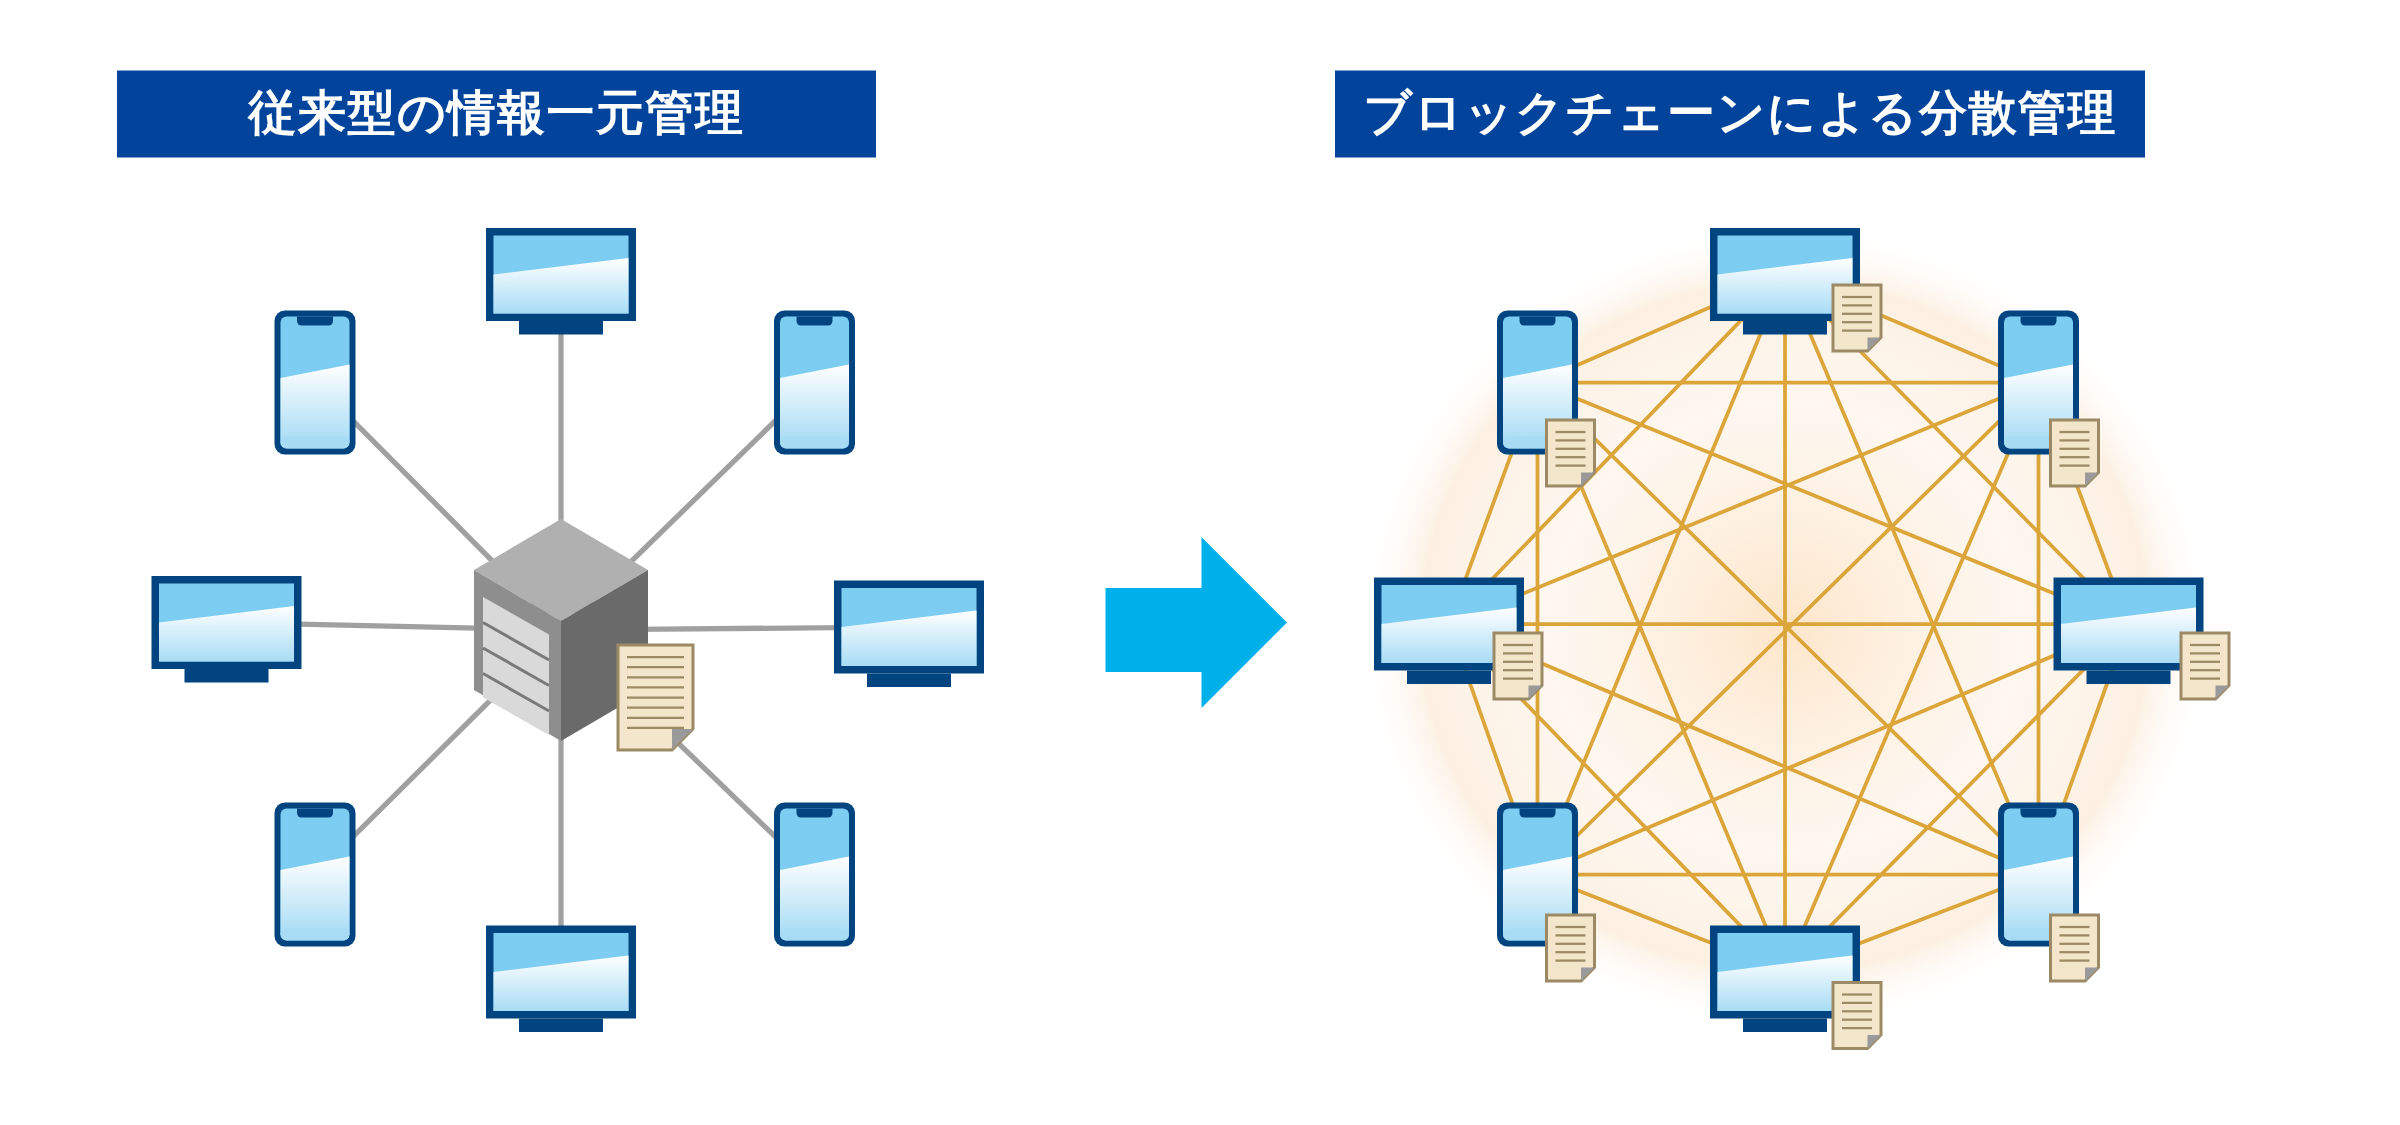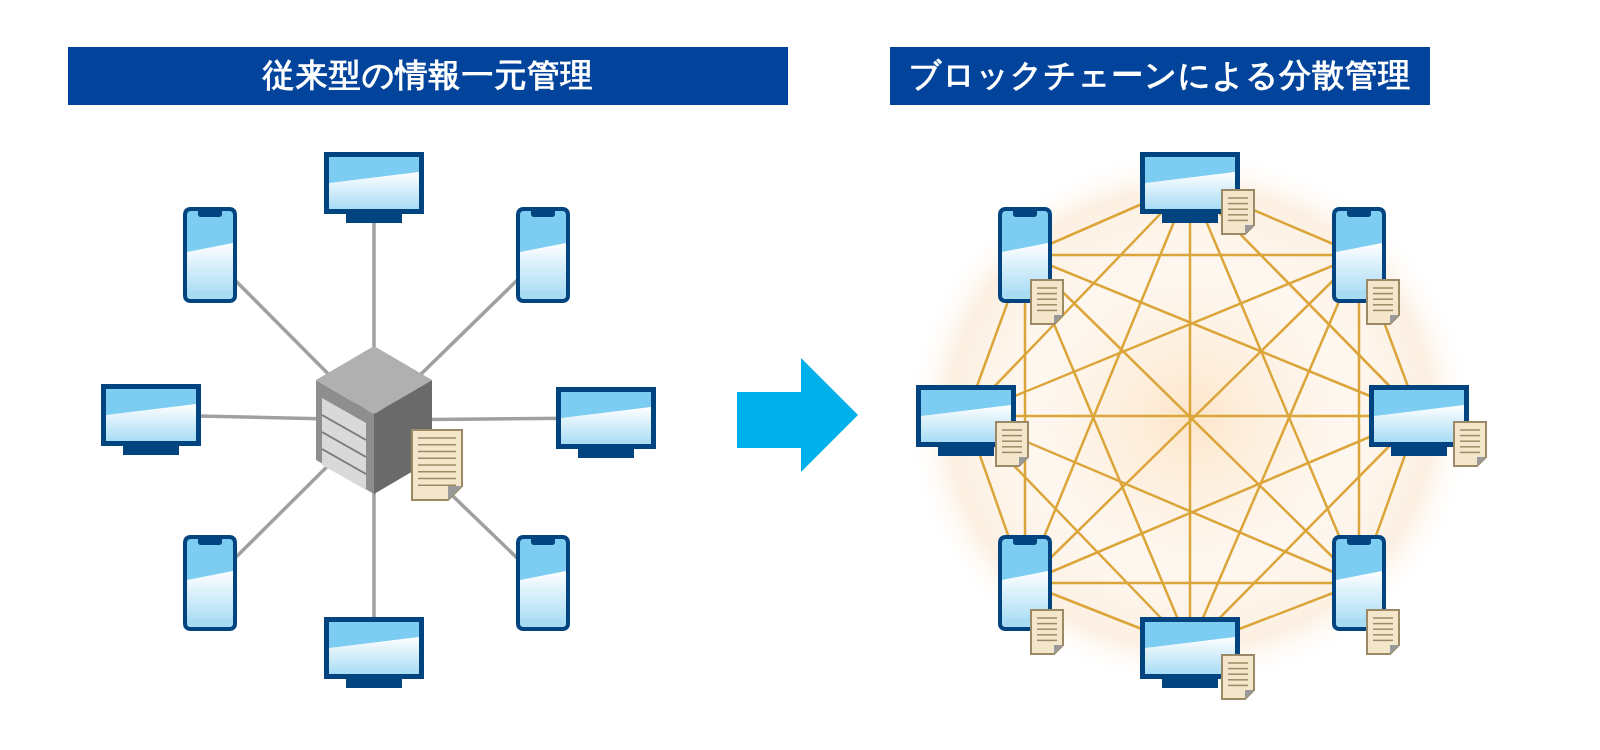--- a/index.html
+++ b/index.html
@@ -1,21 +1,21 @@
 <!DOCTYPE html>
 <html><head>
 <meta charset="utf-8">
 <style>
   html, body { margin: 0; padding: 0; background: #ffffff; }
   body { width: 1600px; height: 750px; position: relative; overflow: hidden;
          font-family: "DejaVu Sans", sans-serif; }
   .title-bar { position: absolute; top: 47px; height: 58px; background: #02449b;
                color: #ffffff; display: flex; align-items: center; justify-content: center;
                font-weight: bold; font-size: 32px; letter-spacing: 1px; }
-  #title-left { left: 68px; width: 720px; }
+  #title-left { left: 78px; width: 506px; }
   #title-right { left: 890px; width: 540px; }
   svg#diagram { position: absolute; left: 0; top: 0; }
 </style>
 </head>
 <body>
 
 <div class="title-bar" id="title-left">従来型の情報一元管理</div>
 <div class="title-bar" id="title-right">ブロックチェーンによる分散管理</div>
 
 <svg id="diagram" width="1600" height="750" viewBox="0 0 1600 750" xmlns="http://www.w3.org/2000/svg">

